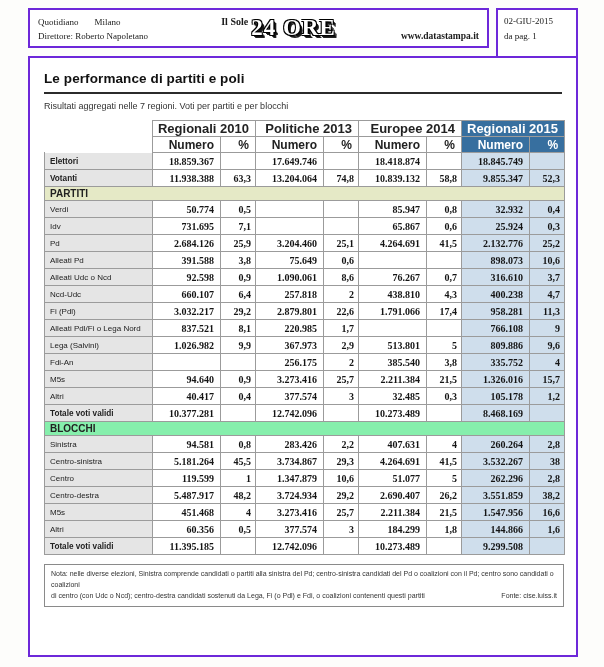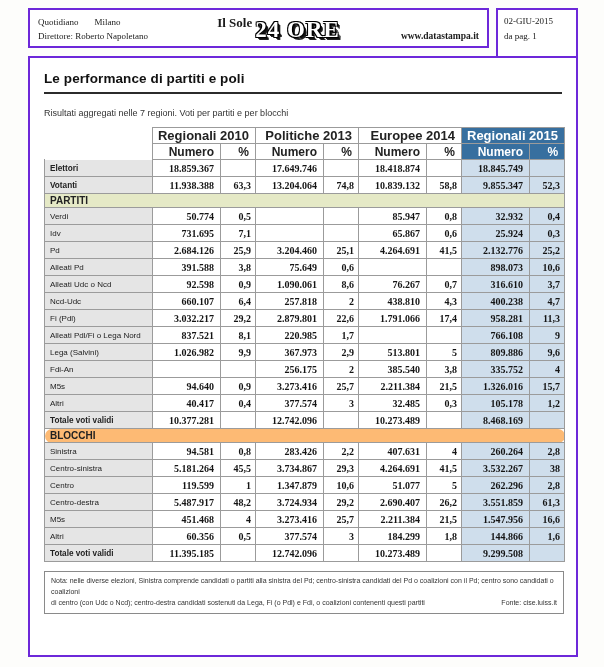--- a/index.html
+++ b/index.html
@@ -12,33 +12,33 @@
     overflow: hidden;
   }
   .green-box { border: 2px solid #6d28d9; background: #fff; }
 
   
   .masthead-row { position: absolute; top: 8px; left: 28px; width: 550px; display: flex; gap: 7px; }
   .masthead-main { flex: 1; height: 40px; display: flex; align-items: stretch; padding: 3px 8px; }
   .masthead-info { width: 160px; font-family: "Liberation Serif", serif; font-size: 9px; line-height: 1.5; padding-top: 3px; }
   .masthead-info .city { margin-left: 16px; }
   .masthead-logo-zone { flex: 1; text-align: center; padding-top: 2px; }
-  .logo-small { font-family: "Liberation Serif", serif; font-weight: bold; font-size: 13px; vertical-align: 10px; margin-right: 3px; }
+  .logo-small { font-family: "Liberation Serif", serif; font-weight: bold; font-size: 10px; vertical-align: 10px; margin-right: 3px; }
   .logo-big {
     font-family: "Liberation Serif", serif; font-weight: bold; font-size: 23px; letter-spacing: 1px;
     color: #fff;
     text-shadow: -1px -1px 0 #000, 1px -1px 0 #000, -1px 1px 0 #000, 1px 1px 0 #000, 2px 2px 0 #111, 3px 3px 0 #222;
   }
   .masthead-site { width: 120px; display: flex; align-items: flex-end; justify-content: flex-end; font-weight: bold; font-size: 9.5px; padding-bottom: 2px; font-family: "Liberation Serif", serif; }
   .masthead-date { width: 82px; height: 55px; font-family: "Liberation Serif", serif; font-size: 9px; padding: 4px 6px; line-height: 1.7; }
 
   
   .article-box { position: absolute; top: 56px; left: 28px; width: 550px; height: 601px; padding: 13px 14px 0 14px; }
   .article-title { font-size: 13.5px; font-weight: bold; color: #111; padding-bottom: 6px; border-bottom: 2px solid #2b2b2b; letter-spacing: 0.1px; }
-  .article-subtitle { font-size: 9px; color: #333; margin-top: 14px; }
+  .article-subtitle { font-size: 9px; color: #333; margin-top: 7px; }
 
   
   table.results { border-collapse: collapse; table-layout: fixed; width: 520px; margin-top: 9px; }
   .results th, .results td { border: 1px solid #9b9b9b; overflow: hidden; white-space: nowrap; }
   .results col.c-label { width: 108px; }
   .results col.c-num { width: 68px; }
   .results col.c-pct { width: 35px; }
 
   .results thead th { height: 16px; font-size: 13px; font-weight: bold; color: #222; text-align: right; padding-right: 6px; background: #fff; }
   .results thead th.corner { border: none; background: transparent; }
@@ -51,21 +51,21 @@
   .results td.num, .results td.pct {
     font-family: "Liberation Serif", serif; font-weight: bold; font-size: 10px; color: #141414;
     text-align: right; padding-right: 6px; background: #fff;
   }
   .results td.pct { padding-right: 4px; }
   .results td.blue { background: #cfdeec; }
   .results tbody tr:first-child td.lbl { border-top-color: transparent; }
 
   .results tr.section td { height: 14px; font-size: 10px; font-weight: bold; text-align: left; padding-left: 5px; color: #222; }
   .results tr.section.partiti td { background: #e5e9c6; }
-  .results tr.section.blocchi td { background: #fdba74; border-radius: 7px; }
+  .results tr.section.blocchi td { background: #86efac; }
 
   
   .note-box { width: 520px; margin-top: 9px; border: 1px solid #8a8a8a; padding: 4px 6px; font-size: 7px; color: #333; line-height: 1.55; }
   .note-row2 { display: flex; justify-content: space-between; }
   .note-source { white-space: nowrap; margin-left: 10px; }
 </style>
 </head>
 <body>
 
 <div class="masthead-row">
@@ -330,21 +330,21 @@
         </tr>
         <tr>
           <td class="lbl">Centro-destra</td>
           <td class="num">5.487.917</td>
           <td class="pct">48,2</td>
           <td class="num">3.724.934</td>
           <td class="pct">29,2</td>
           <td class="num">2.690.407</td>
           <td class="pct">26,2</td>
           <td class="num blue">3.551.859</td>
-          <td class="pct blue">61,3</td>
+          <td class="pct blue">38,2</td>
         </tr>
         <tr>
           <td class="lbl">M5s</td>
           <td class="num">451.468</td>
           <td class="pct">4</td>
           <td class="num">3.273.416</td>
           <td class="pct">25,7</td>
           <td class="num">2.211.384</td>
           <td class="pct">21,5</td>
           <td class="num blue">1.547.956</td>

